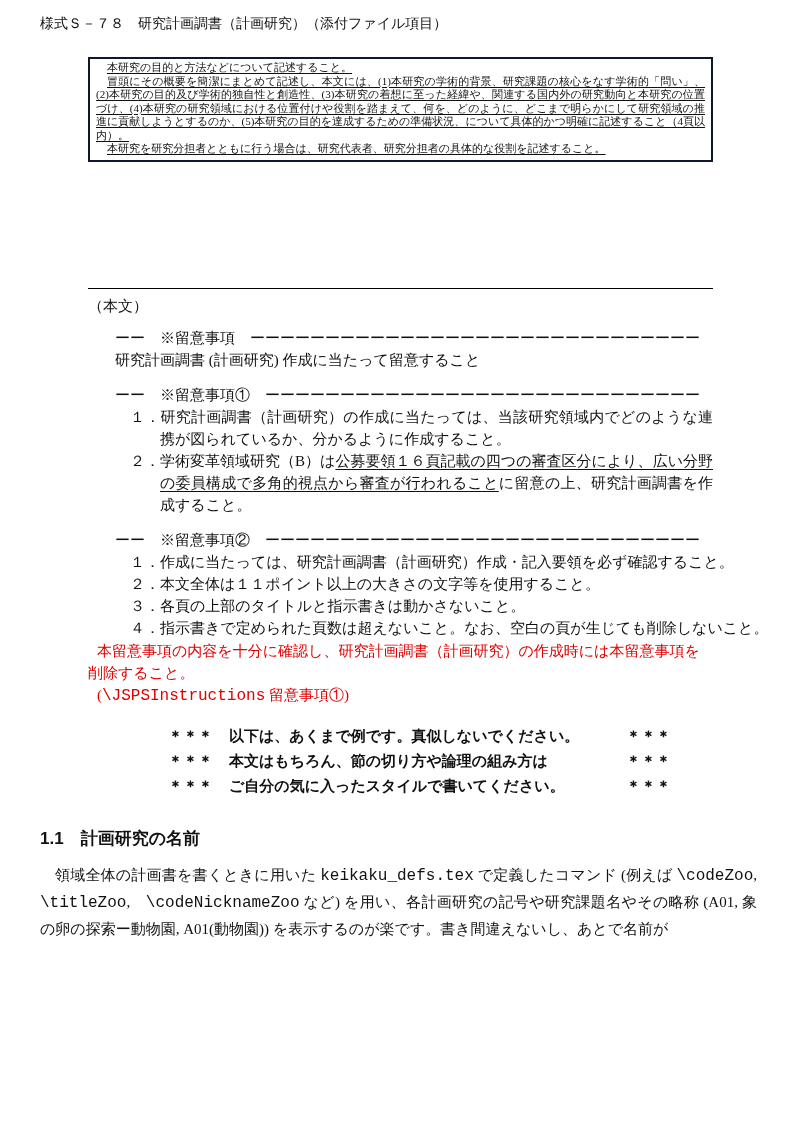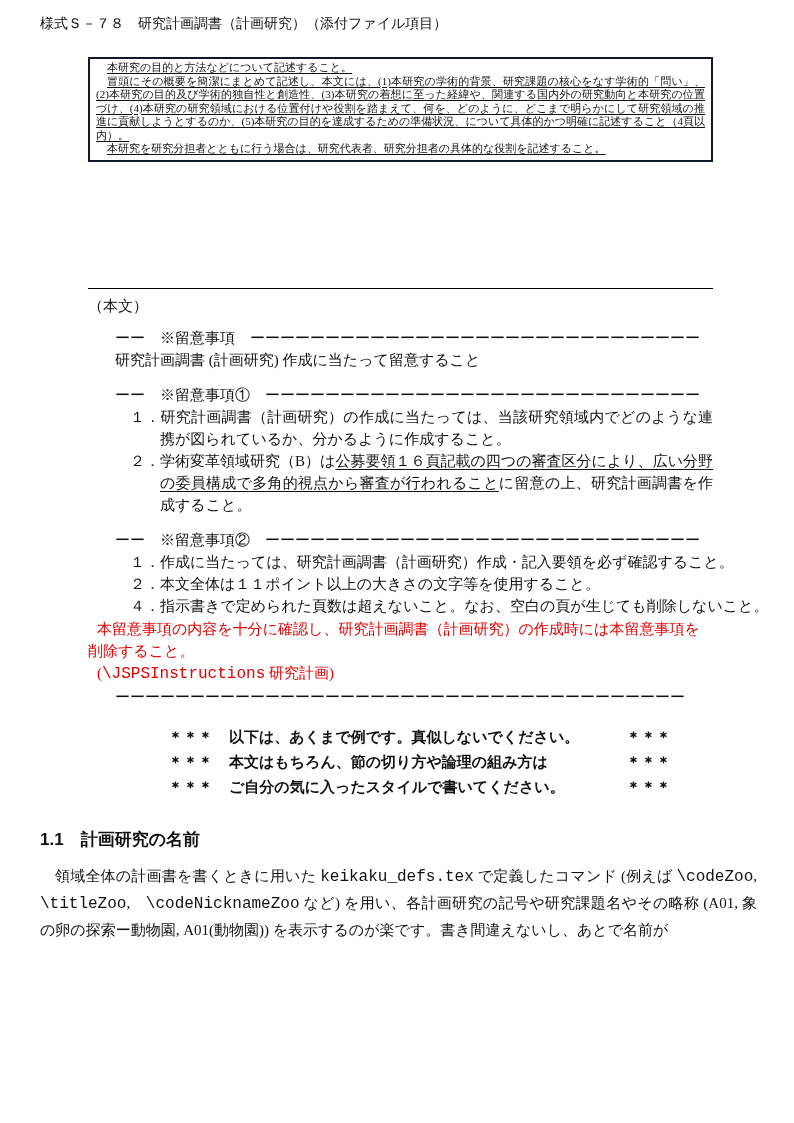--- a/index.html
+++ b/index.html
@@ -103,27 +103,27 @@
       <div class="vspace"></div>
 
       <div class="dashline">ーー　※留意事項①　ーーーーーーーーーーーーーーーーーーーーーーーーーーーーー</div>
       <div class="note-item">１．研究計画調書（計画研究）の作成に当たっては、当該研究領域内でどのような連携が図られているか、分かるように作成すること。</div>
       <div class="note-item"><span>２．学術変革領域研究（B）は</span><span class="ul">公募要領１６頁記載の四つの審査区分により、広い分野の委員構成で多角的視点から審査が行われること</span><span>に留意の上、研究計画調書を作成すること。</span></div>
       <div class="vspace"></div>
 
       <div class="dashline">ーー　※留意事項②　ーーーーーーーーーーーーーーーーーーーーーーーーーーーーー</div>
       <div class="note-item nowrap">１．作成に当たっては、研究計画調書（計画研究）作成・記入要領を必ず確認すること。</div>
       <div class="note-item nowrap">２．本文全体は１１ポイント以上の大きさの文字等を使用すること。</div>
+      <div class="note-item nowrap">３．各頁の上部のタイトルと指示書きは動かさないこと。</div>
       <div class="note-item nowrap">４．指示書きで定められた頁数は超えないこと。なお、空白の頁が生じても削除しないこと。</div>
     </div>
 
     <div class="red-par" style="color: rgb(224, 0, 0);">本留意事項の内容を十分に確認し、研究計画調書（計画研究）の作成時には本留意事項を削除すること。</div>
-    <div class="red-cmd" style="color: rgb(224, 0, 0);"><span>(</span><span class="tt">\JSPSInstructions</span><span> 研究計画)</span></div>
+    <div class="red-cmd" style="color: rgb(224, 0, 0);"><span>(</span><span class="tt">\JSPSInstructions</span><span> 留意事項①)</span></div>
 
-    <div class="closing dashline">ーーーーーーーーーーーーーーーーーーーーーーーーーーーーーーーーーーーーーー</div>
 
     <div class="example">
       <div class="example-row">
           <span>＊＊＊</span>
           <span class="mid">以下は、あくまで例です。真似しないでください。</span>
           <span>＊＊＊</span>
         </div>
       <div class="example-row">
           <span>＊＊＊</span>
           <span class="mid">本文はもちろん、節の切り方や論理の組み方は</span>

